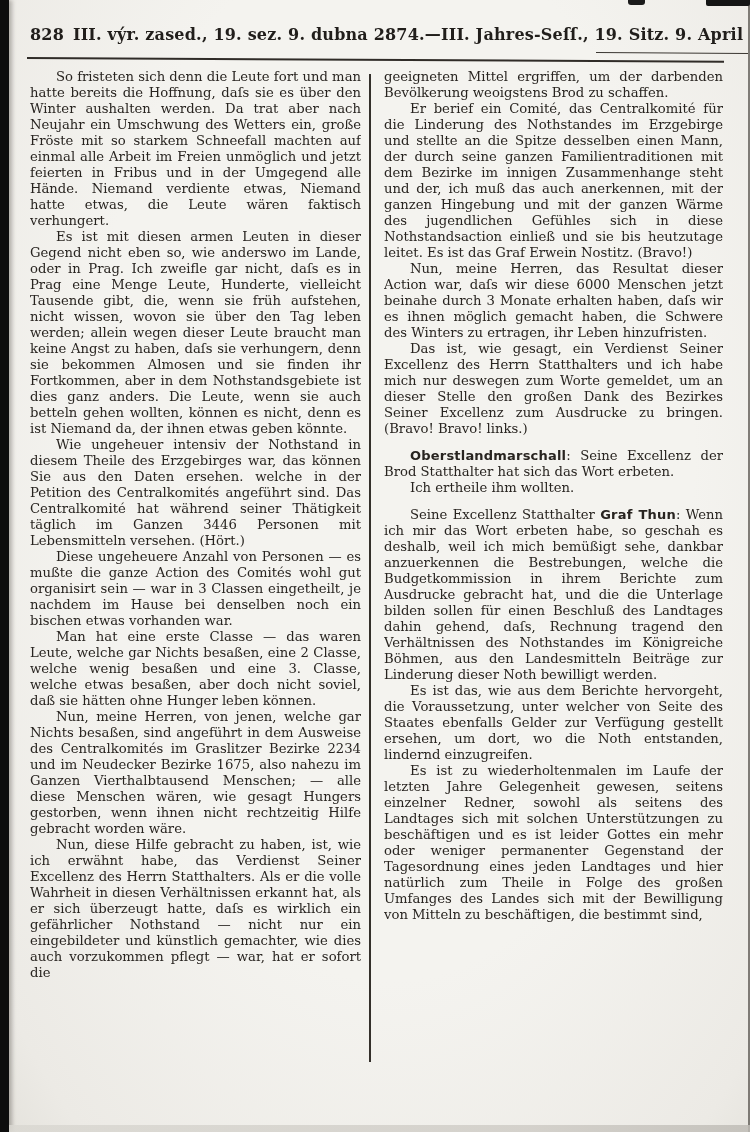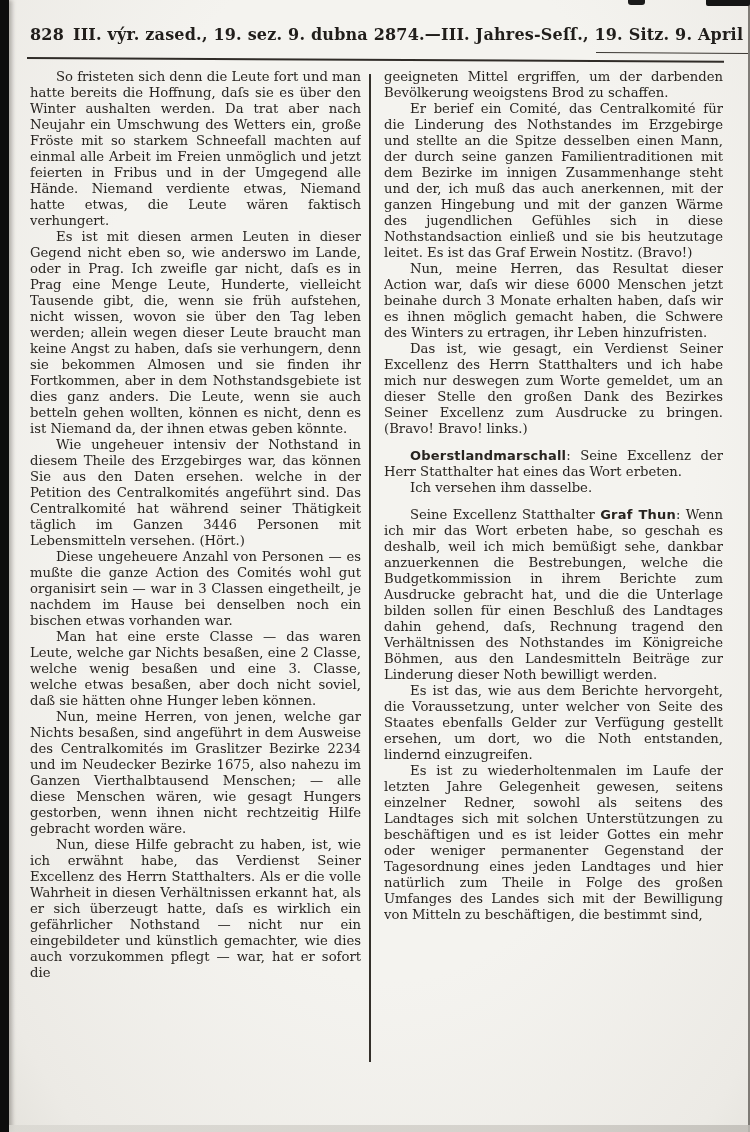--- a/index.html
+++ b/index.html
@@ -105,20 +105,20 @@
     <p class="para"><span></span><b class="speaker"></b><span>Man hat eine erste Classe — das waren Leute, welche gar Nichts besaßen, eine 2 Classe, welche wenig besaßen und eine 3. Classe, welche etwas besaßen, aber doch nicht soviel, daß sie hätten ohne Hunger leben können.</span></p>
     <p class="para"><span></span><b class="speaker"></b><span>Nun, meine Herren, von jenen, welche gar Nichts besaßen, sind angeführt in dem Ausweise des Centralkomités im Graslitzer Bezirke 2234 und im Neudecker Bezirke 1675, also nahezu im Ganzen Vierthalbtausend Menschen; — alle diese Menschen wären, wie gesagt Hungers gestorben, wenn ihnen nicht rechtzeitig Hilfe gebracht worden wäre.</span></p>
     <p class="para"><span></span><b class="speaker"></b><span>Nun, diese Hilfe gebracht zu haben, ist, wie ich erwähnt habe, das Verdienst Seiner Excellenz des Herrn Statthalters. Als er die volle Wahrheit in diesen Verhältnissen erkannt hat, als er sich überzeugt hatte, daſs es wirklich ein gefährlicher Nothstand — nicht nur ein eingebildeter und künstlich gemachter, wie dies auch vorzukommen pflegt — war, hat er sofort die</span></p>
   </div>
 
   <div class="col col-right">
     <p class="para cont"><span></span><b class="speaker"></b><span>geeigneten Mittel ergriffen, um der darbenden Bevölkerung weoigstens Brod zu schaffen.</span></p>
     <p class="para"><span></span><b class="speaker"></b><span>Er berief ein Comité, das Centralkomité für die Linderung des Nothstandes im Erzgebirge und stellte an die Spitze desselben einen Mann, der durch seine ganzen Familientraditionen mit dem Bezirke im innigen Zusammenhange steht und der, ich muß das auch anerkennen, mit der ganzen Hingebung und mit der ganzen Wärme des jugendlichen Gefühles sich in diese Nothstandsaction einließ und sie bis heutzutage leitet. Es ist das Graf Erwein Nostitz. (Bravo!)</span></p>
     <p class="para"><span></span><b class="speaker"></b><span>Nun, meine Herren, das Resultat dieser Action war, daſs wir diese 6000 Menschen jetzt beinahe durch 3 Monate erhalten haben, daſs wir es ihnen möglich gemacht haben, die Schwere des Winters zu ertragen, ihr Leben hinzufristen.</span></p>
     <p class="para"><span></span><b class="speaker"></b><span>Das ist, wie gesagt, ein Verdienst Seiner Excellenz des Herrn Statthalters und ich habe mich nur deswegen zum Worte gemeldet, um an dieser Stelle den großen Dank des Bezirkes Seiner Excellenz zum Ausdrucke zu bringen. (Bravo! Bravo! links.)</span></p>
-    <p class="para gap"><span></span><b class="speaker">Oberstlandmarschall</b><span>: Seine Excellenz der Herr Statthalter hat eines das Wort erbeten.</span></p>
-    <p class="para"><span></span><b class="speaker"></b><span>Ich versehen ihm dasselbe.</span></p>
+    <p class="para gap"><span></span><b class="speaker">Oberstlandmarschall</b><span>: Seine Excellenz der Brod Statthalter hat sich das Wort erbeten.</span></p>
+    <p class="para"><span></span><b class="speaker"></b><span>Ich ertheile ihm wollten.</span></p>
     <p class="para gap"><span>Seine Excellenz Statthalter </span><b class="speaker">Graf Thun</b><span>: Wenn ich mir das Wort erbeten habe, so geschah es deshalb, weil ich mich bemüßigt sehe, dankbar anzuerkennen die Bestrebungen, welche die Budgetkommission in ihrem Berichte zum Ausdrucke gebracht hat, und die die Unterlage bilden sollen für einen Beschluß des Landtages dahin gehend, daſs, Rechnung tragend den Verhältnissen des Nothstandes im Königreiche Böhmen, aus den Landesmitteln Beiträge zur Linderung dieser Noth bewilligt werden.</span></p>
     <p class="para"><span></span><b class="speaker"></b><span>Es ist das, wie aus dem Berichte hervorgeht, die Voraussetzung, unter welcher von Seite des Staates ebenfalls Gelder zur Verfügung gestellt ersehen, um dort, wo die Noth entstanden, lindernd einzugreifen.</span></p>
     <p class="para"><span></span><b class="speaker"></b><span>Es ist zu wiederholtenmalen im Laufe der letzten Jahre Gelegenheit gewesen, seitens einzelner Redner, sowohl als seitens des Landtages sich mit solchen Unterstützungen zu beschäftigen und es ist leider Gottes ein mehr oder weniger permanenter Gegenstand der Tagesordnung eines jeden Landtages und hier natürlich zum Theile in Folge des großen Umfanges des Landes sich mit der Bewilligung von Mitteln zu beschäftigen, die bestimmt sind,</span></p>
   </div>
 
 </div>
 
 </body></html>

